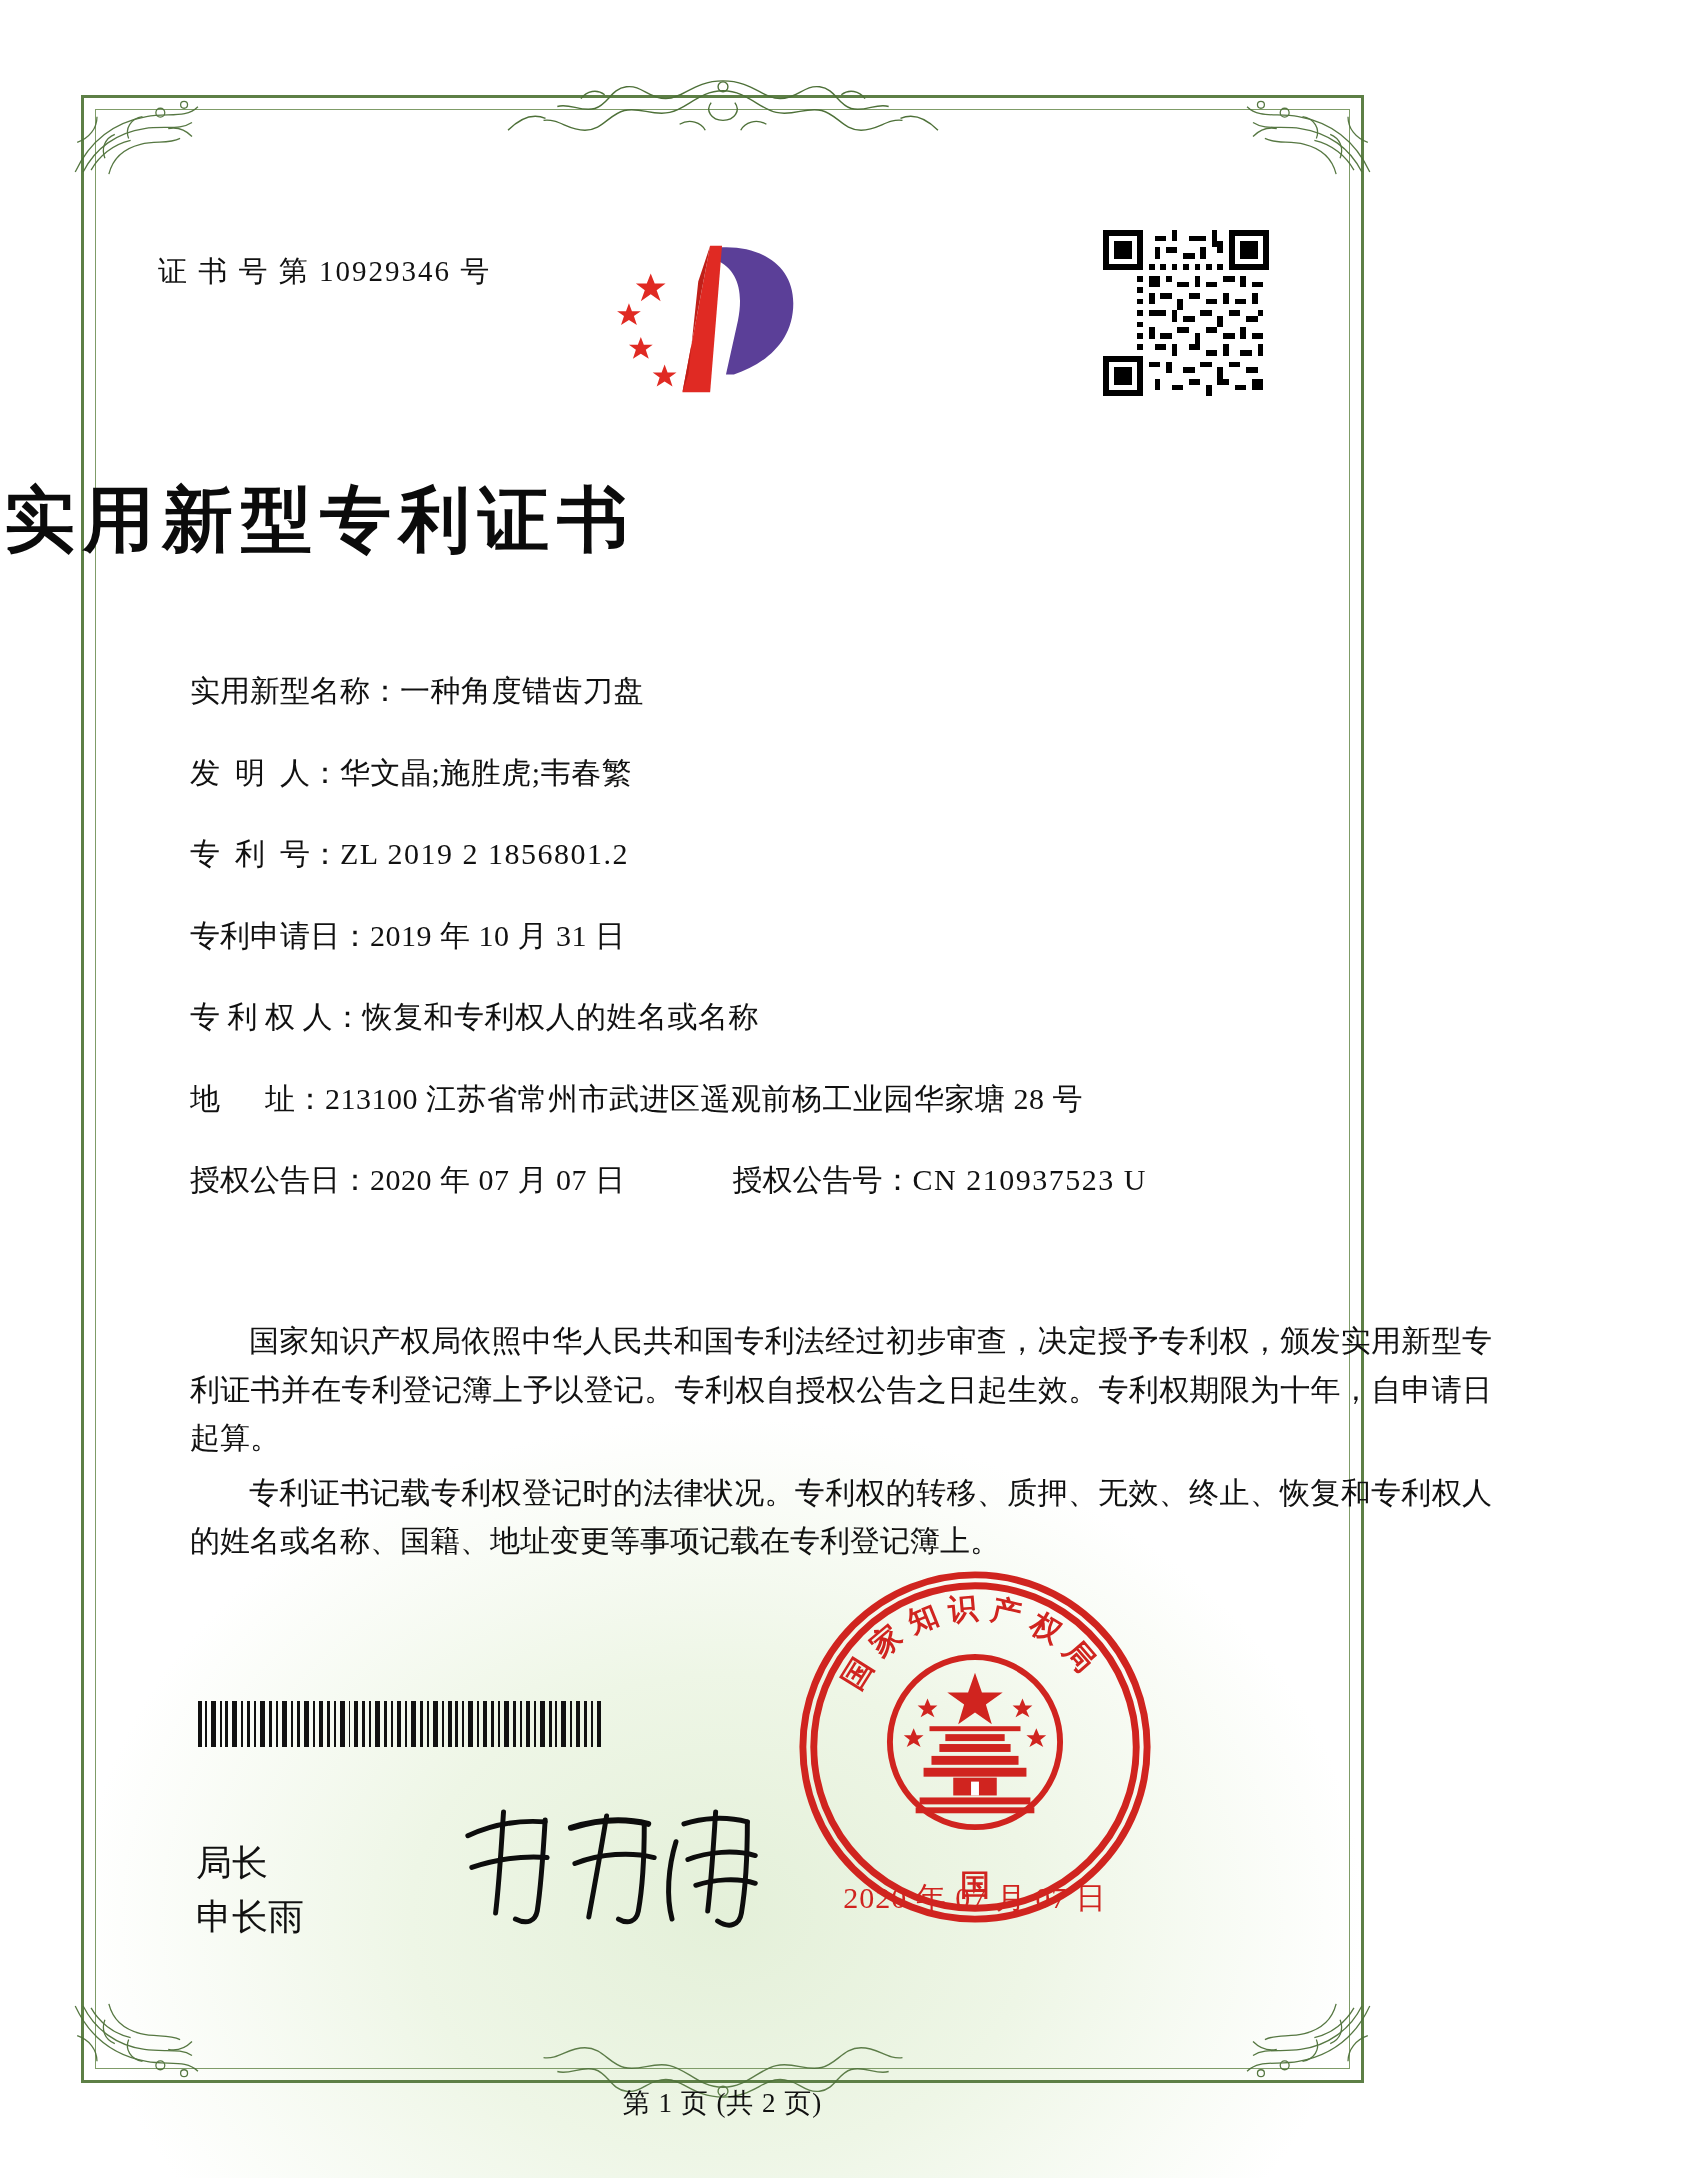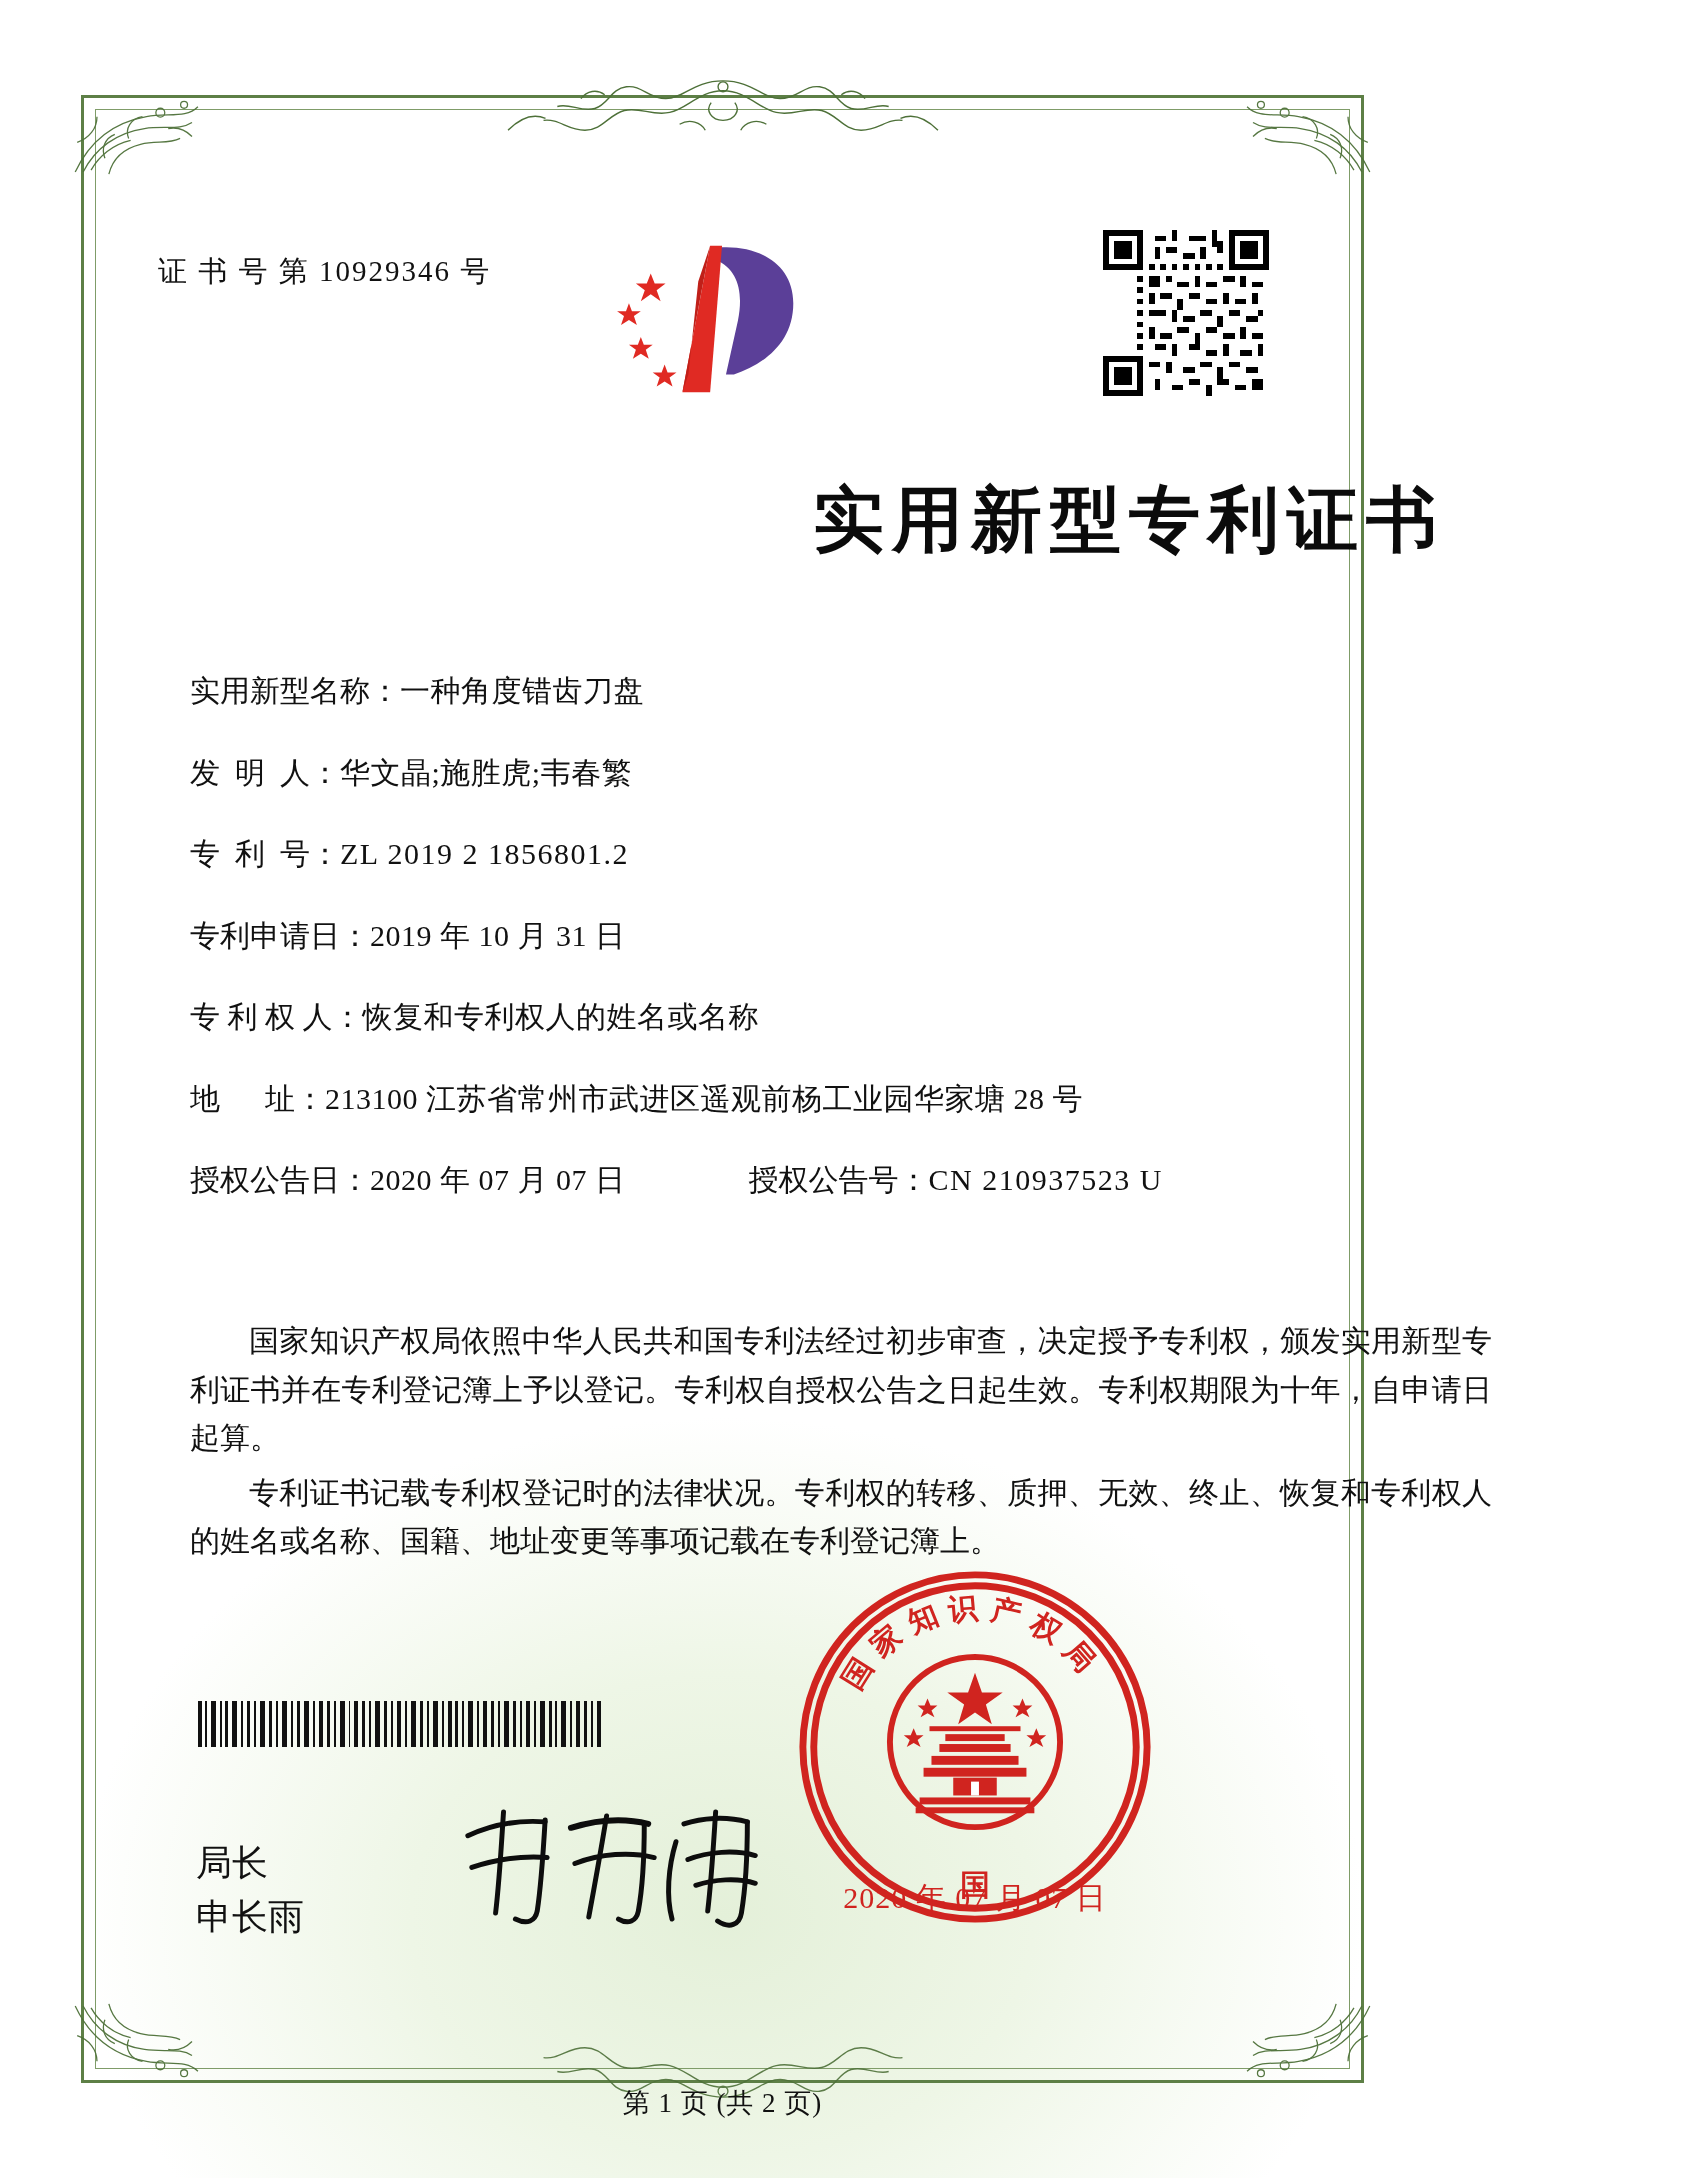--- a/index.html
+++ b/index.html
@@ -101,23 +101,23 @@
     position: absolute;
     right: 176px;
     top: 230px;
     width: 166px;
     height: 166px;
   }
   .qr svg { width:100%; height:100%; display:block; }
 
   .doc-title {
     position: absolute;
-    left: 16px; right: 0;
+    left: 4px; right: 0;
     top: 473px;
-    text-align: right;
+    text-align: left;
     font-size: 71px;
     font-weight: 700;
     letter-spacing: 8px;
     color: #0b0b0b;
     font-family: "Liberation Serif", "DejaVu Serif", serif;
   }
 
   
   .fields {
     position: absolute;
@@ -140,21 +140,21 @@
   .field-value {
     flex: 1 1 auto;
     letter-spacing: 0.5px;
   }
   .field-value.mono-ish {
     font-family: "Liberation Serif", "DejaVu Serif", serif;
     letter-spacing: 1.5px;
   }
 
   .field-row.double {
-    gap: 16px;
+    gap: 0;
   }
   .field-row.double .grp {
     display: flex;
     align-items: baseline;
   }
   .field-row.double .grp.second {
     margin-left: 107px;
   }
 
   

